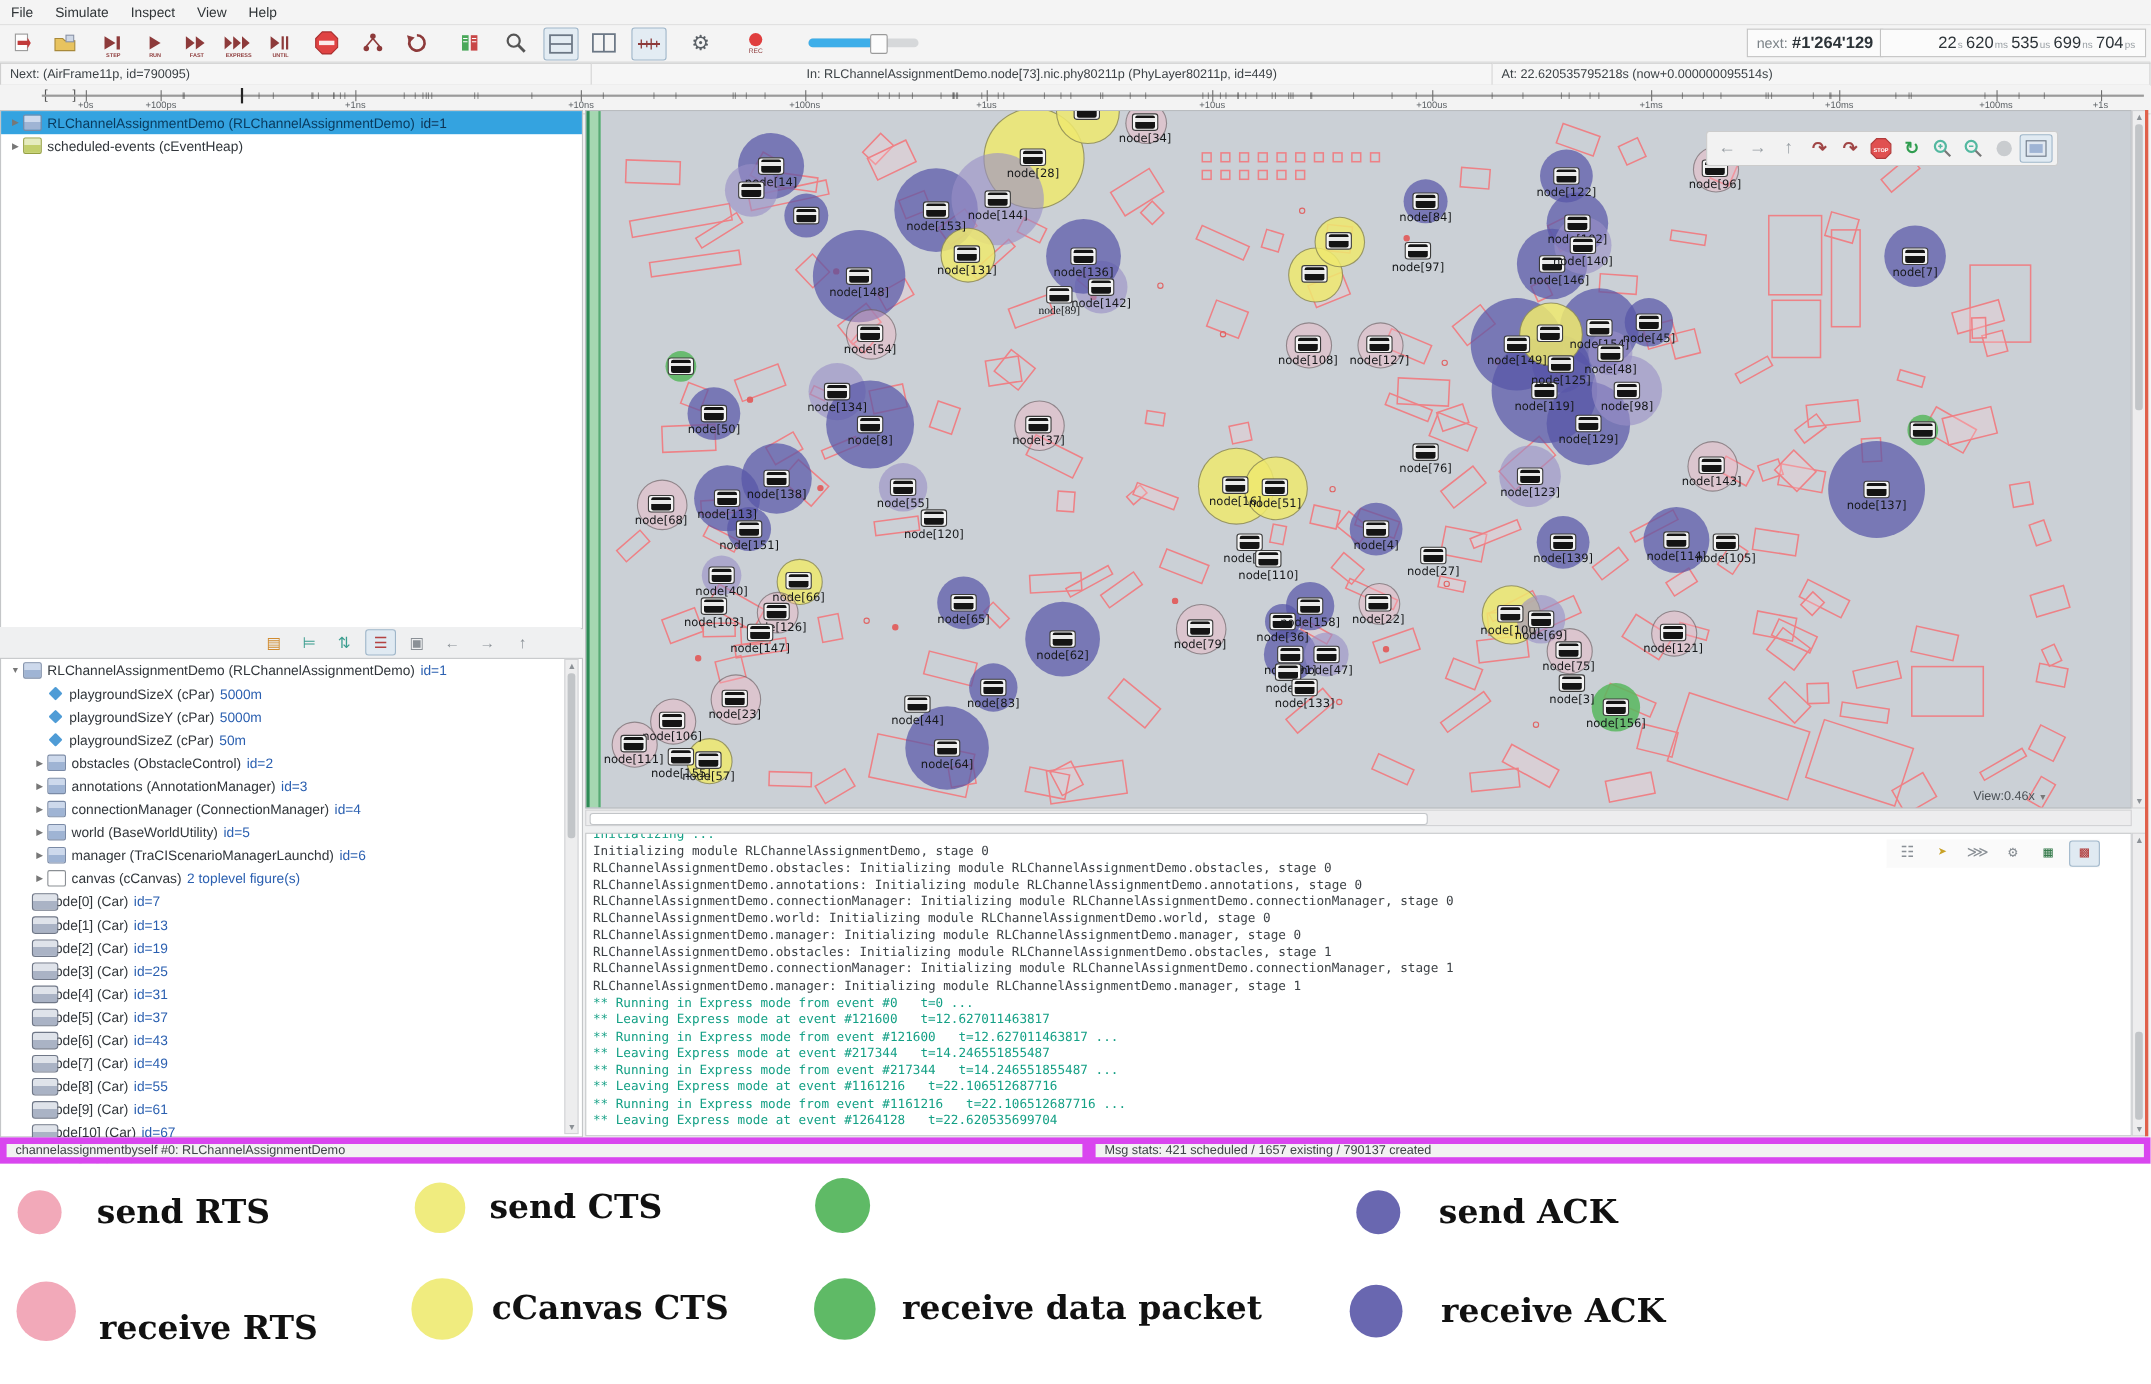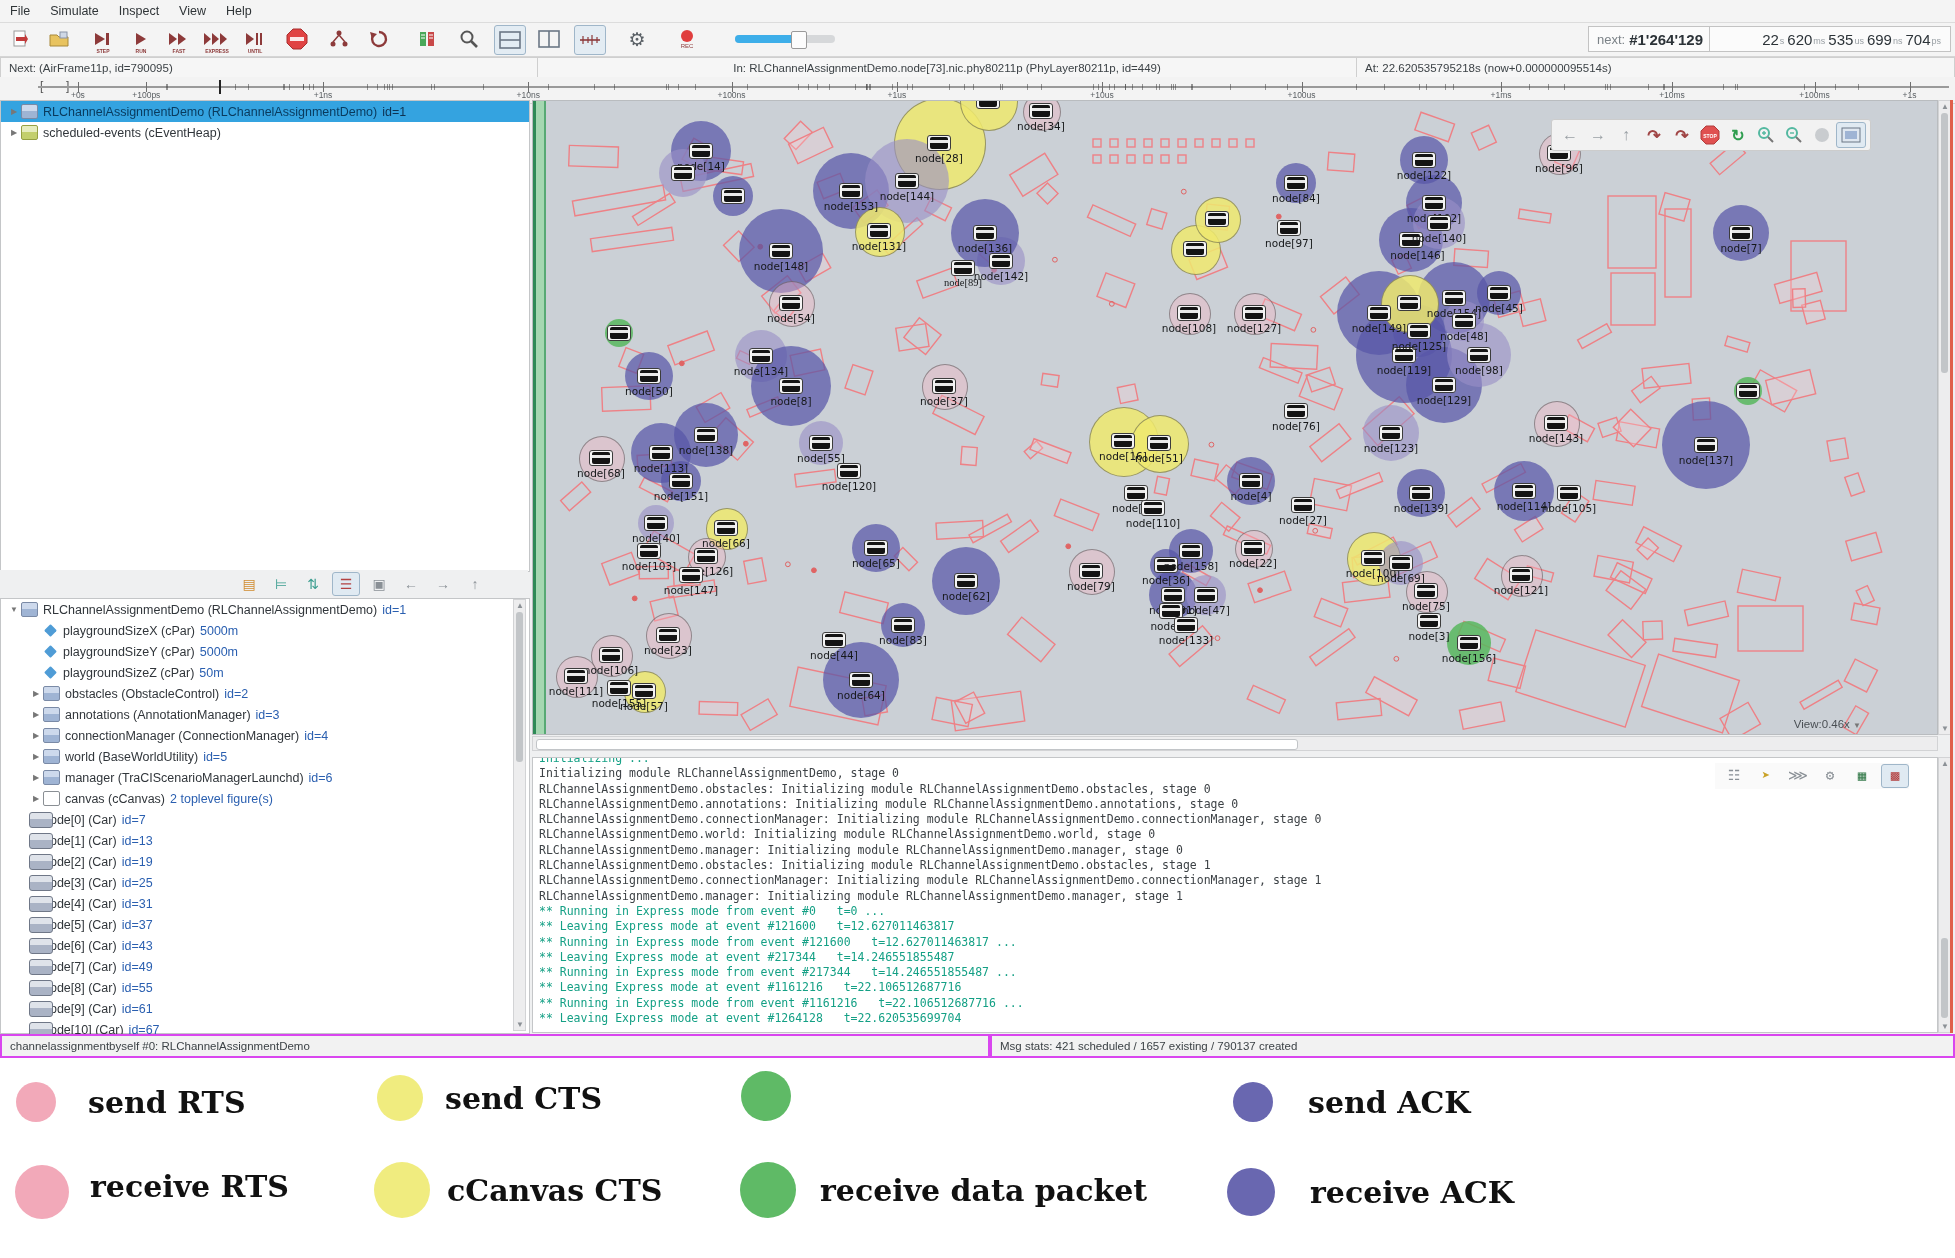--- a/index.html
+++ b/index.html
@@ -77,21 +77,21 @@
   #zoom-label{position:absolute;right:76px;bottom:4px;font-size:11.5px;color:#4a4f54;}
   
   #logpanel{position:absolute;left:532px;top:757px;width:1406px;height:276px;background:#ffffff;border:1px solid #c4c6c8;
             box-sizing:border-box;overflow:hidden;font-family:"DejaVu Sans Mono",monospace;font-size:11.5px;line-height:15.3px;}
   #loglines{position:absolute;left:6px;top:-7px;right:20px;white-space:pre;}
   .ln{color:#3d4246;}
   .le{color:#14a085;}
   #log-toolbar{position:absolute;right:28px;top:5px;height:26px;display:flex;align-items:center;background:rgba(250,250,250,0.9);}
   
   #footer{position:absolute;left:0;top:1034px;width:100%;height:24px;display:flex;}
-  .fcell{height:100%;border:2px solid #d946ef;background:#f2f2f2;font-size:11.5px;color:#3c4246;
+  .fcell{height:100%;border:6px solid #d946ef;background:#f2f2f2;font-size:11.5px;color:#3c4246;
          display:flex;align-items:center;padding:0 8px;box-sizing:border-box;white-space:nowrap;}
   
   #rededge{position:absolute;left:1950px;top:100px;width:3px;height:933px;background:#e0604a;}
   
   #legend{position:absolute;left:0;top:1058px;width:1955px;height:200px;background:#ffffff;}
   .lcircle{position:absolute;border-radius:50%;}
   .llabel{position:absolute;transform:translateY(-50%);font-family:"DejaVu Serif",serif;font-weight:bold;font-size:30px;color:#111;white-space:nowrap;}
 </style>
 </head>
 <body>
@@ -1244,20 +1244,20 @@
 
 <div id="legend">
     <div class="lcircle" style="left: 16px; top: 24px; width: 40px; height: 40px; background: rgb(242, 169, 185);"></div>
     <div class="llabel" style="left: 88px; top: 44px;">send RTS</div>
     <div class="lcircle" style="left: 377px; top: 17px; width: 46px; height: 46px; background: rgb(240, 236, 127);"></div>
     <div class="llabel" style="left: 445px; top: 40px;">send CTS</div>
     <div class="lcircle" style="left: 741px; top: 13px; width: 50px; height: 50px; background: rgb(95, 186, 102);"></div>
     <div class="lcircle" style="left: 1233px; top: 24px; width: 40px; height: 40px; background: rgb(105, 103, 176);"></div>
     <div class="llabel" style="left: 1308px; top: 44px;">send ACK</div>
     <div class="lcircle" style="left: 15px; top: 107px; width: 54px; height: 54px; background: rgb(242, 169, 185);"></div>
-    <div class="llabel" style="left: 90px; top: 128px; text-align: center;">receive RTS</div>
+    <div class="llabel" style="left: 90px; top: 150px; text-align: center;">receive RTS</div>
     <div class="lcircle" style="left: 374px; top: 104px; width: 56px; height: 56px; background: rgb(240, 236, 127);"></div>
     <div class="llabel" style="left: 447px; top: 132px;">cCanvas CTS</div>
     <div class="lcircle" style="left: 740px; top: 104px; width: 56px; height: 56px; background: rgb(95, 186, 102);"></div>
     <div class="llabel" style="left: 820px; top: 132px;">receive data packet</div>
     <div class="lcircle" style="left: 1227px; top: 110px; width: 48px; height: 48px; background: rgb(105, 103, 176);"></div>
     <div class="llabel" style="left: 1310px; top: 134px;">receive ACK</div>
   </div>
 
 </body></html>

